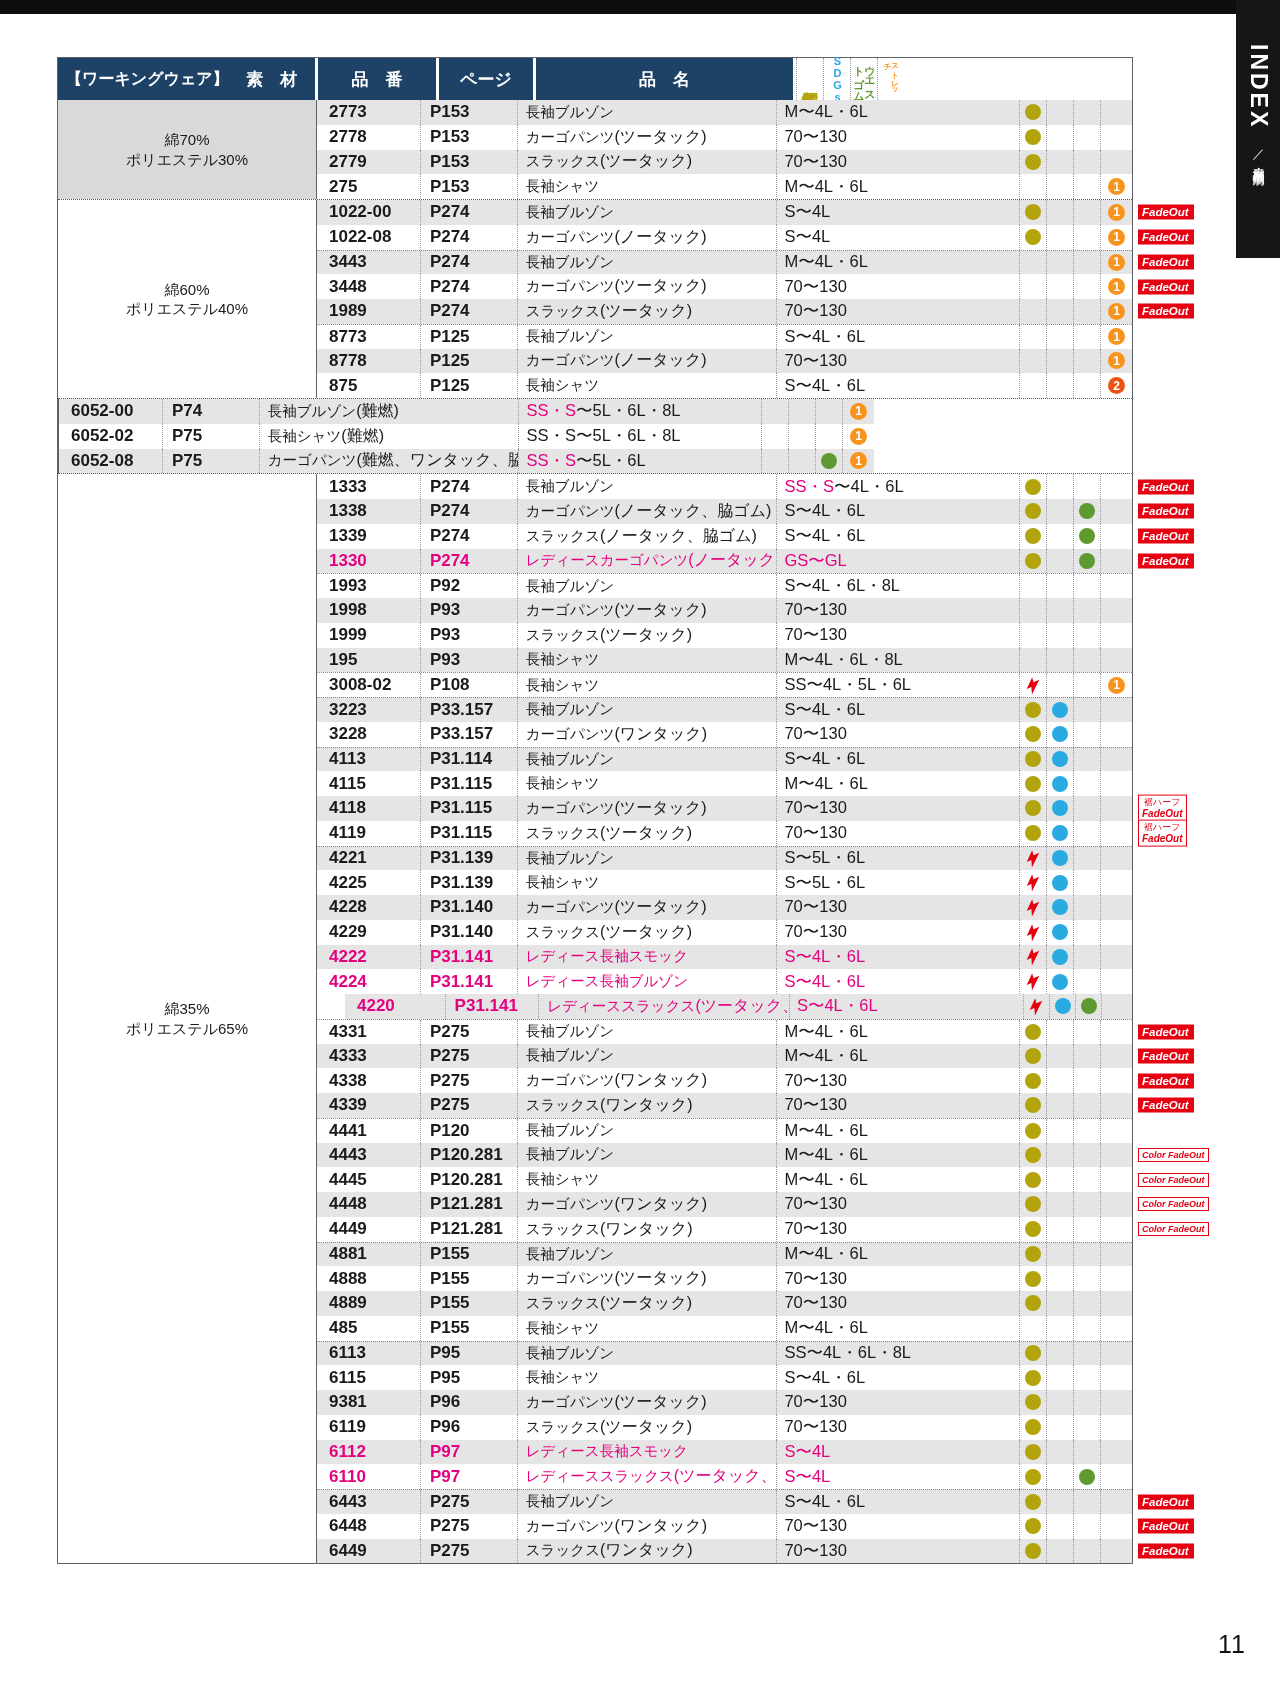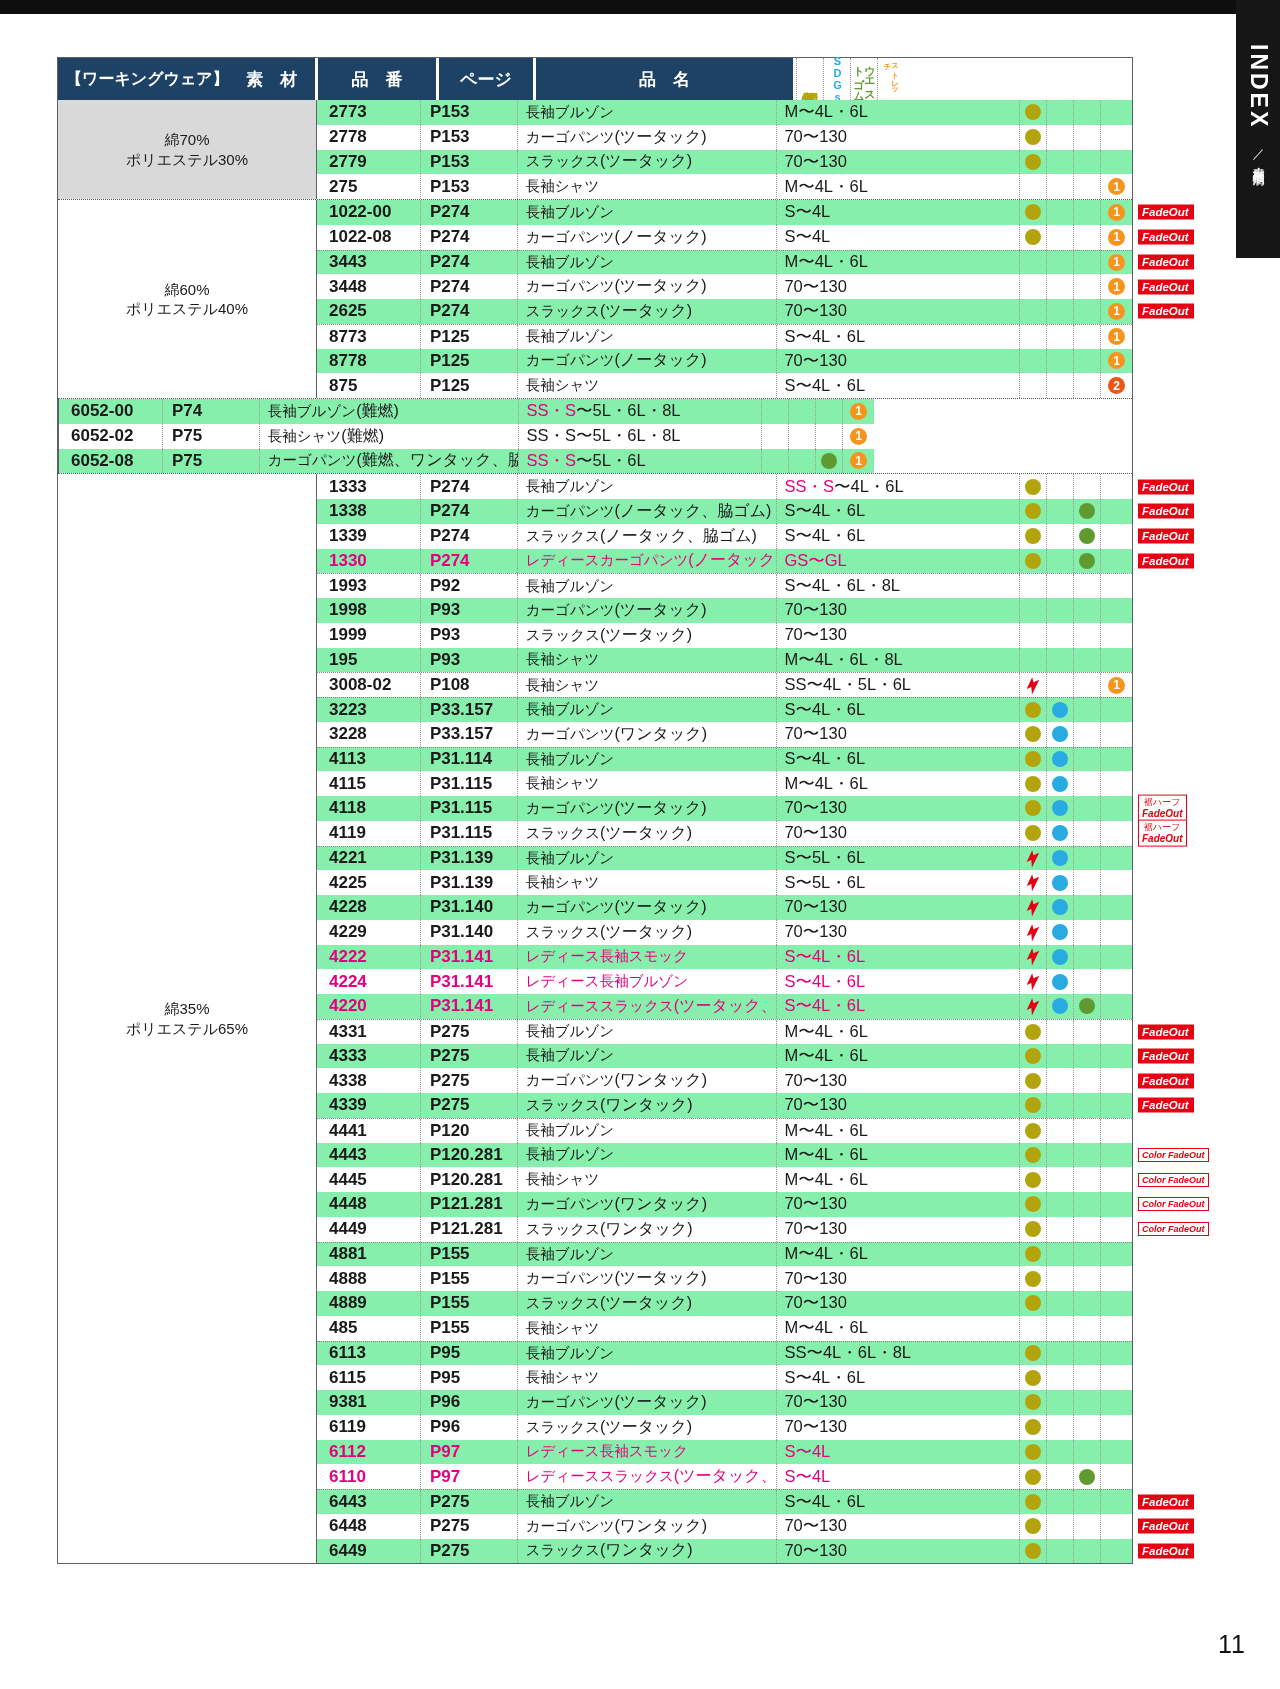--- a/index.html
+++ b/index.html
@@ -48,21 +48,21 @@
   
   .sec { display:flex; }
   .secline { border-top:1px dotted #555; }
   .mat {
     width:260px; display:flex; flex-direction:column; justify-content:center; align-items:center;
     font-size:15px; line-height:1.3; text-align:center;
   }
   .shade { background:#d9d9da; }
   .rows { width:816px; border-left:1px solid #5e6167; }
   .row { display:flex; height:24.76px; position:relative; }
-  .row.alt { background:#86efac; }
+  .row.alt { background:#e5e5e5; }
   .grp { border-top:1px dotted #888; }
   .c { display:flex; align-items:center; border-left:1px dotted #9a9a9a; height:100%; }
   .c.no { width:103px; border-left:none; font-weight:bold; font-size:17px; padding-left:12px; }
   .c.pg { width:97px;  font-weight:bold; font-size:17px; padding-left:9px; }
   .c.nm { width:260px; font-size:14.5px; padding-left:8px; white-space:nowrap; overflow:hidden; }
   .note { font-size:16px; }
   .c.sz { width:243px; font-size:16.5px; padding-left:7px; white-space:nowrap; }
   .c.ic { width:27px; justify-content:center; }
   .c.ic.last { width:32px; }
   .dot { width:16px; height:16px; border-radius:50%; }
@@ -252,21 +252,21 @@
             </div>
             <div class="c ic"></div>
             <div class="c ic"></div>
             <div class="c ic"></div>
             <div class="c ic last">
               <div class="strb" style="background: rgb(247, 148, 29);">1</div>
             </div>
             <div class="badge bf" style="background: rgb(230, 0, 18);">FadeOut</div>
           </div>
           <div class="row alt">
-            <div class="c no">2625</div>
+            <div class="c no">1989</div>
             <div class="c pg">P274</div>
             <div class="c nm">
               <span>スラックス</span>
               <span class="note">(ツータック)</span>
             </div>
             <div class="c sz">
               <span>70〜130</span>
             </div>
             <div class="c ic"></div>
             <div class="c ic"></div>
@@ -796,21 +796,21 @@
                   <polygon points="12.5,0.5 1,10.5 7,10.5 4,19 19,6.5 11.5,6.5" fill="#e60012"></polygon>
                 </svg>
               </div>
             </div>
             <div class="c ic">
               <div class="dot" style="background: rgb(41, 171, 226);"></div>
             </div>
             <div class="c ic"></div>
             <div class="c ic last"></div>
           </div>
-          <div class="row alt" style="color: rgb(228, 0, 127);">
+          <div class="row alt" style="color: rgb(228, 0, 127); margin-left: 28px;">
             <div class="c no">4220</div>
             <div class="c pg">P31.141</div>
             <div class="c nm">
               <span>レディーススラックス</span>
               <span class="note">(ツータック、脇ゴム)</span>
             </div>
             <div class="c sz">
               <span>S〜4L・6L</span>
             </div>
             <div class="c ic">

